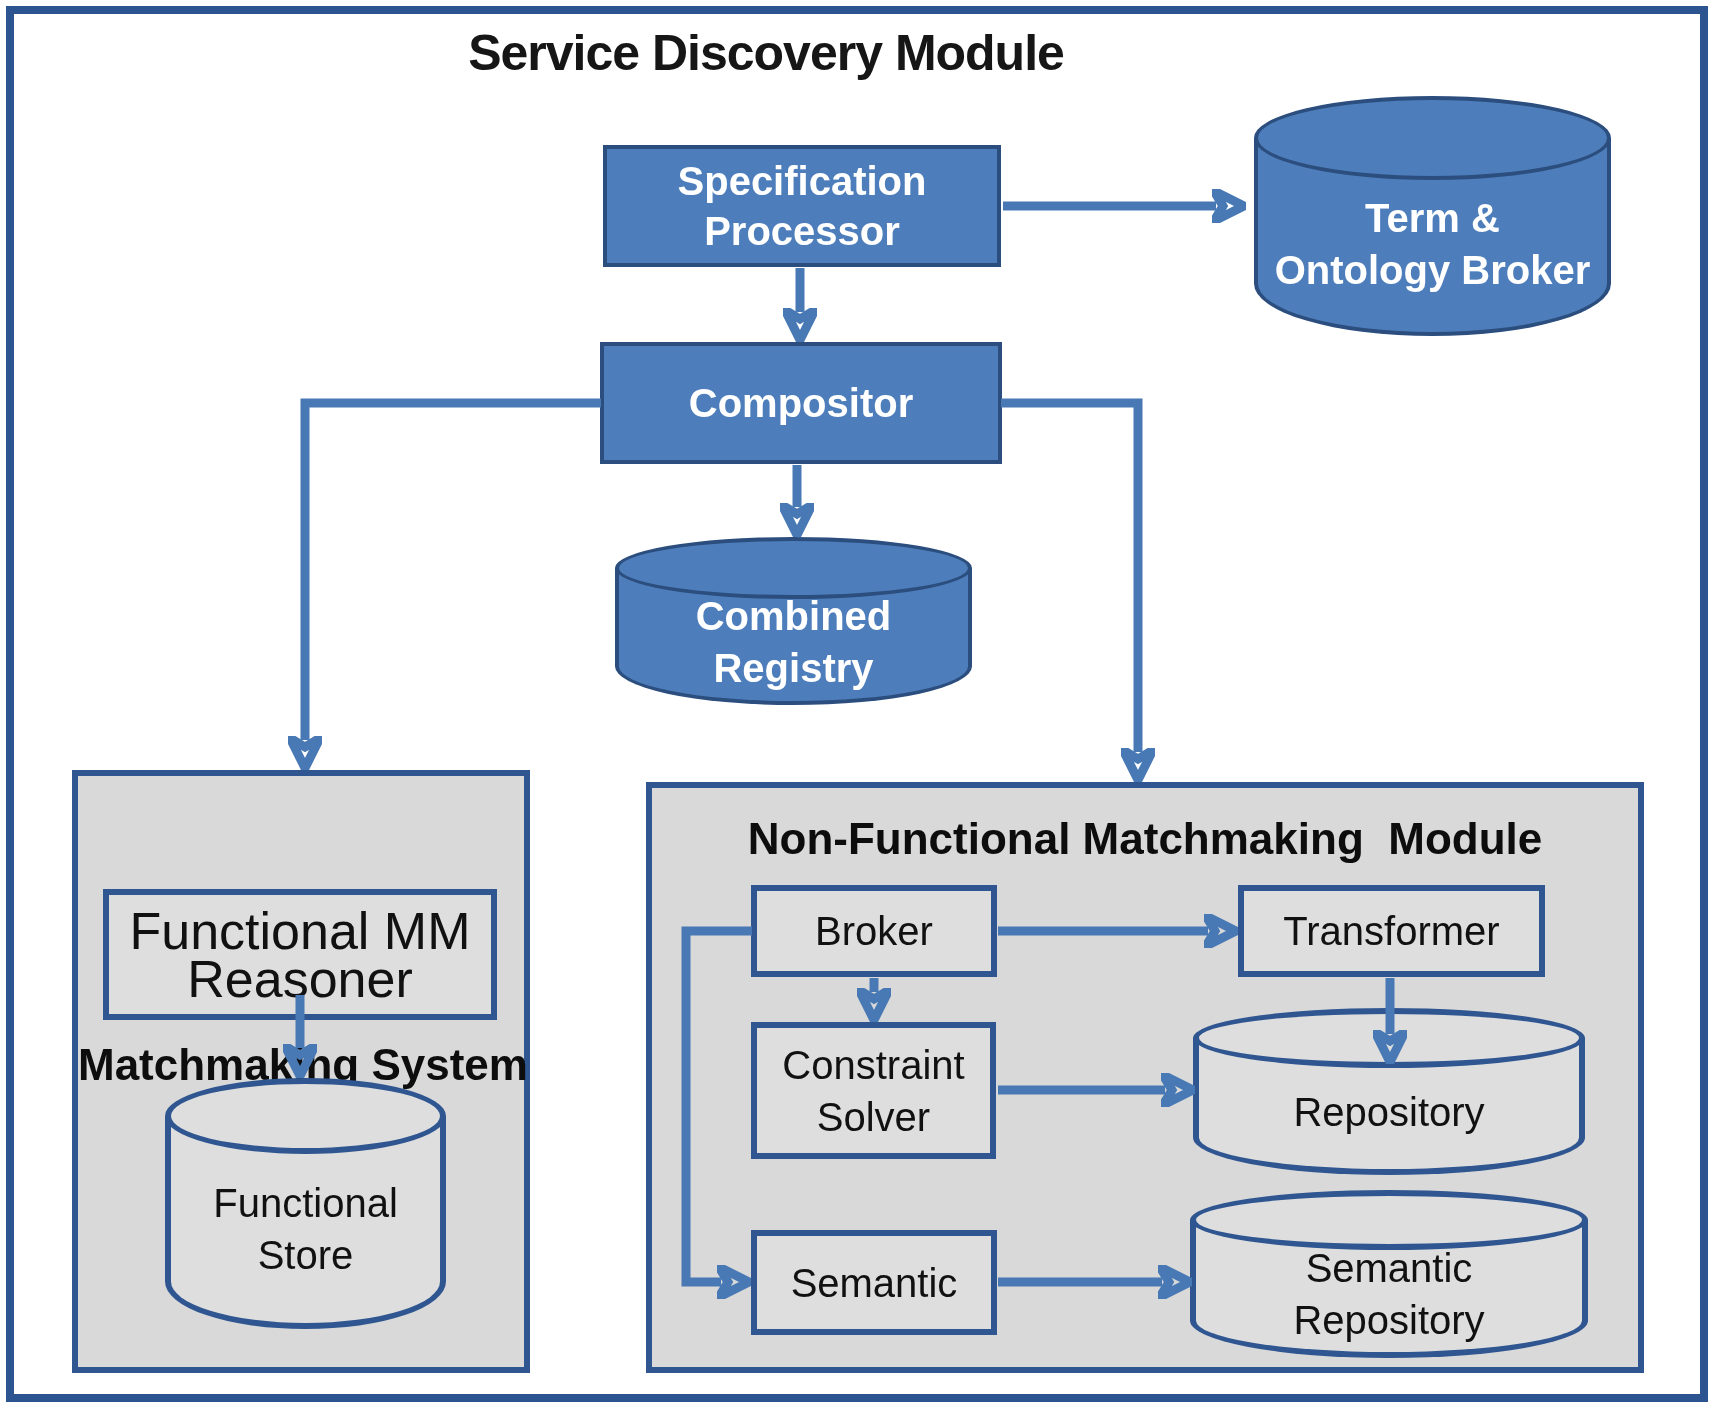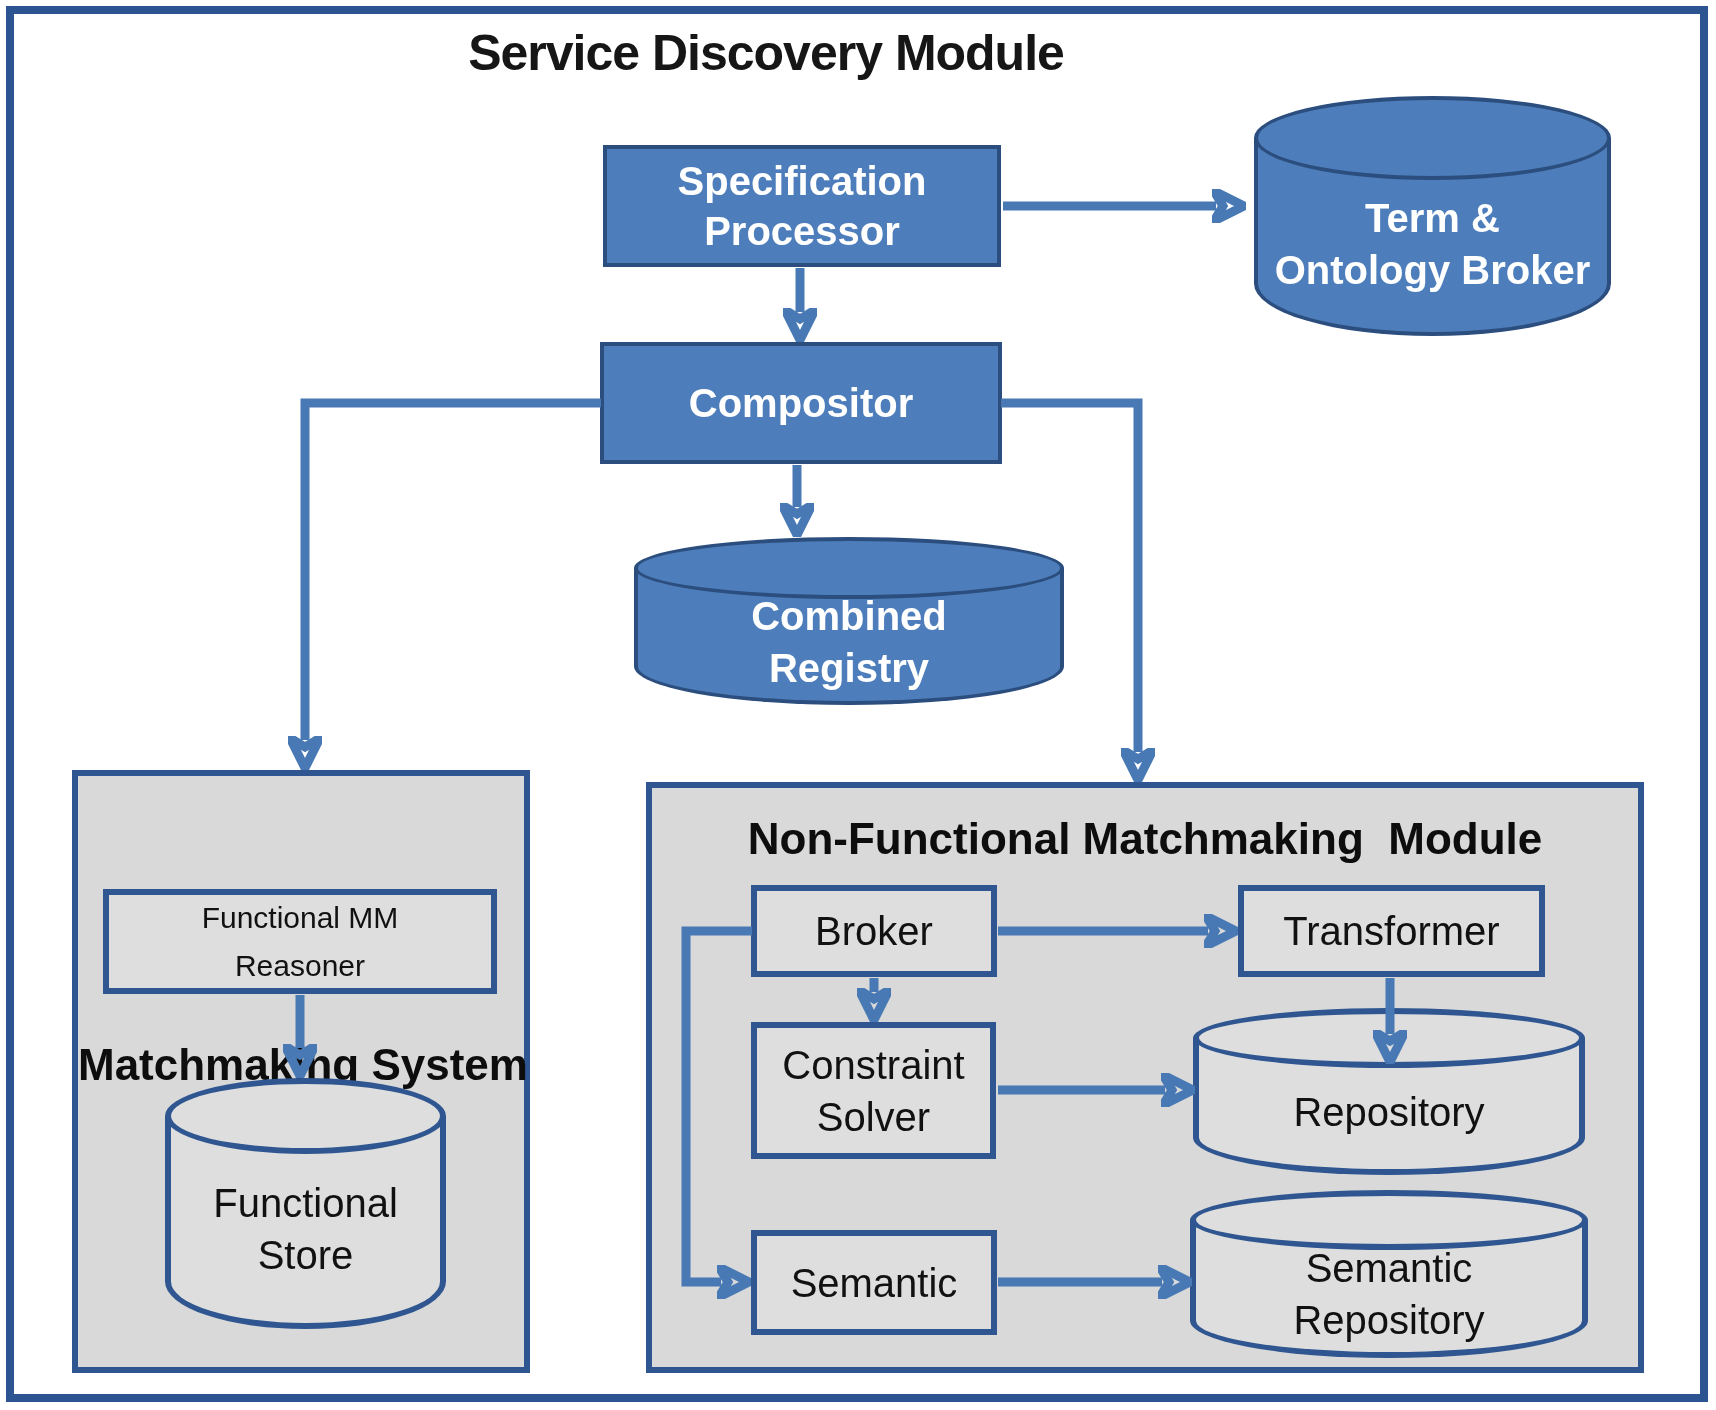--- a/index.html
+++ b/index.html
@@ -34,21 +34,21 @@
     font-size:44px;font-weight:bold;line-height:50px;white-space:pre;
   }
   #panel-functional .panel-title{top:14px;}
   #panel-nonfunctional .panel-title{top:26px;}
   
   .graybox{
     position:absolute;box-sizing:border-box;background:#dedede;border:6px solid #2f5690;
     display:flex;flex-direction:column;align-items:center;justify-content:center;
     color:#111;font-size:40px;font-weight:normal;line-height:52px;text-align:center;
   }
-  #fma{left:103px;top:889px;width:394px;height:105px;font-size:30px;line-height:48px;}
+  #fma{left:103px;top:889px;width:394px;height:131px;font-size:52px;line-height:48px;}
   #broker{left:751px;top:885px;width:246px;height:92px;}
   #transformer{left:1238px;top:885px;width:307px;height:92px;}
   #csolver{left:751px;top:1022px;width:245px;height:137px;}
   #reasoner{left:751px;top:1230px;width:246px;height:105px;}
   
   .cyl{position:absolute;}
   .cyl .cyl-top{
     position:absolute;left:0;right:0;top:0;height:var(--ry);
     border-radius:50%;box-sizing:border-box;z-index:2;
   }
@@ -63,21 +63,21 @@
     display:flex;flex-direction:column;align-items:center;justify-content:center;
     text-align:center;z-index:3;
   }
   .cyl.blue .cyl-top{background:#4d7ebb;border:4px solid #2b4e7e;}
   .cyl.blue .cyl-body{background:#4d7ebb;border:4px solid #2b4e7e;}
   .cyl.blue .cyl-label{color:#ffffff;font-size:40px;font-weight:bold;line-height:52px;}
   .cyl.gray .cyl-top{background:#dedede;border:6px solid #2f5690;}
   .cyl.gray .cyl-body{background:#dedede;border:6px solid #2f5690;}
   .cyl.gray .cyl-label{color:#111;font-size:40px;font-weight:normal;line-height:52px;}
   #term{left:1254px;top:96px;width:357px;height:240px;--ry:84px;}
-  #registry{left:634px;top:537px;width:430px;height:168px;--ry:62px;}
+  #registry{left:615px;top:537px;width:357px;height:168px;--ry:62px;}
   #fstore{left:165px;top:1078px;width:281px;height:251px;--ry:76px;}
   #cmr{left:1193px;top:1008px;width:392px;height:167px;--ry:60px;}
   #semrepo{left:1190px;top:1190px;width:398px;height:168px;--ry:60px;}
   
   .connectors{position:absolute;left:0;top:0;z-index:6;pointer-events:none;}
   .connectors path{stroke:#4879b4;stroke-width:9;fill:none;}
 </style>
 </head>
 <body>
 

